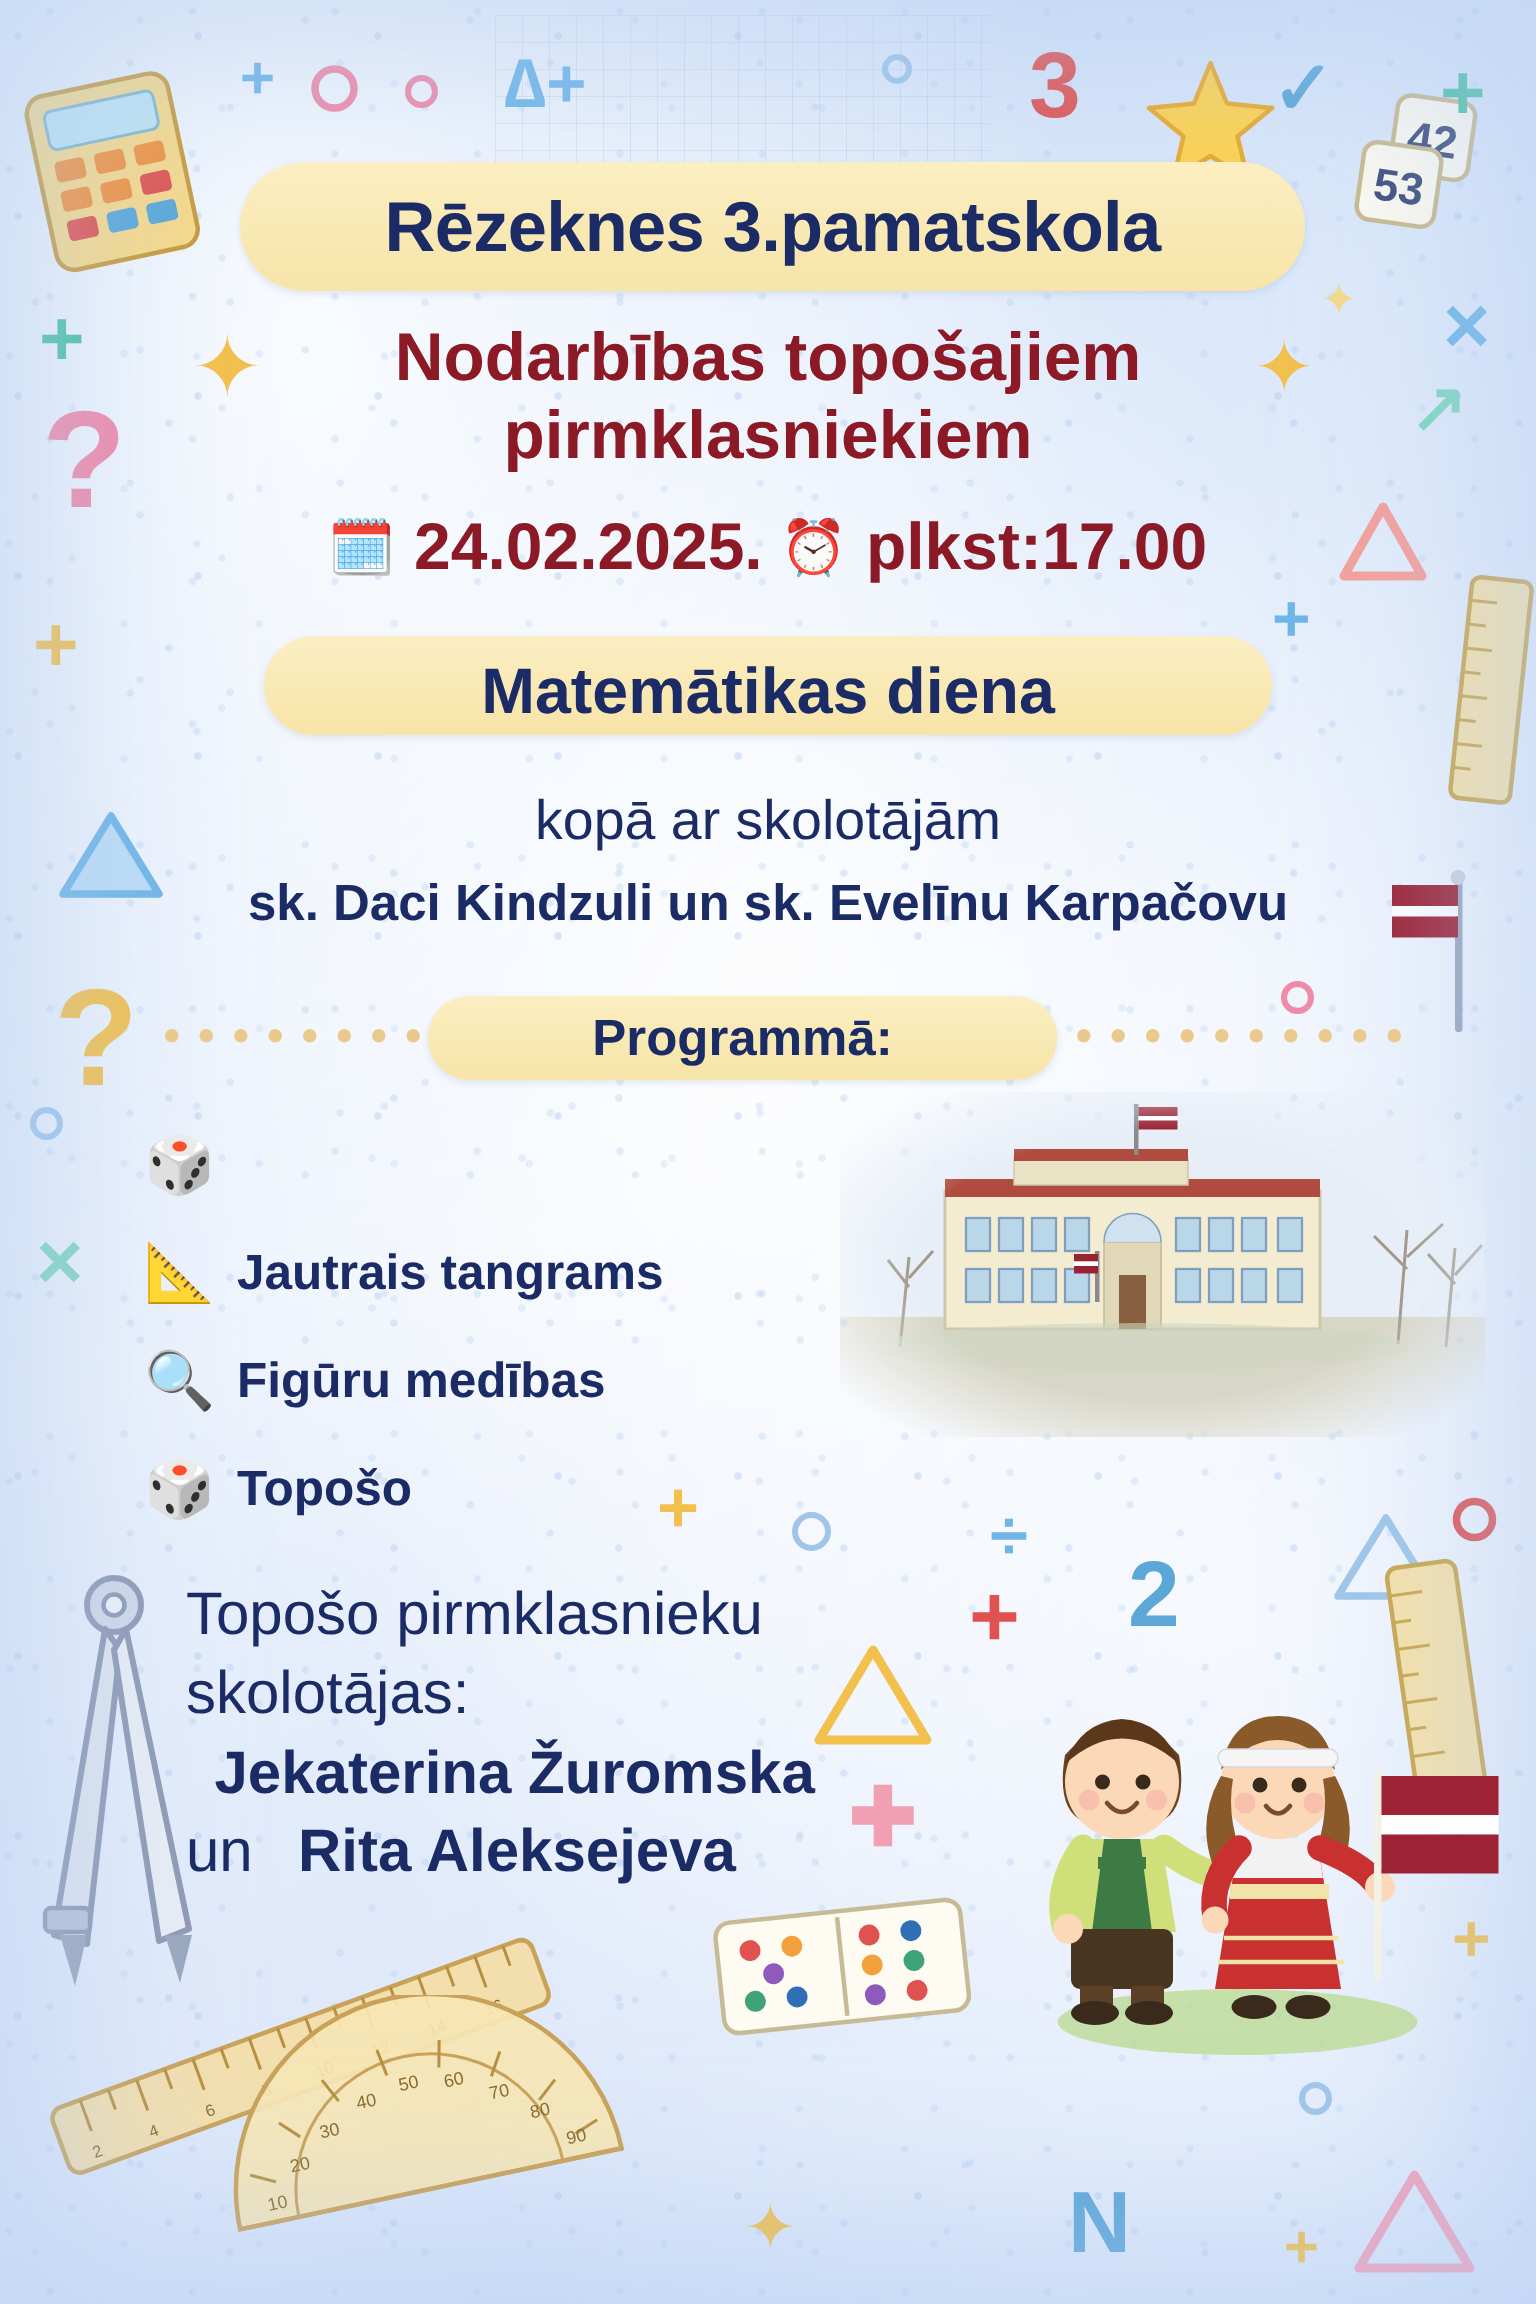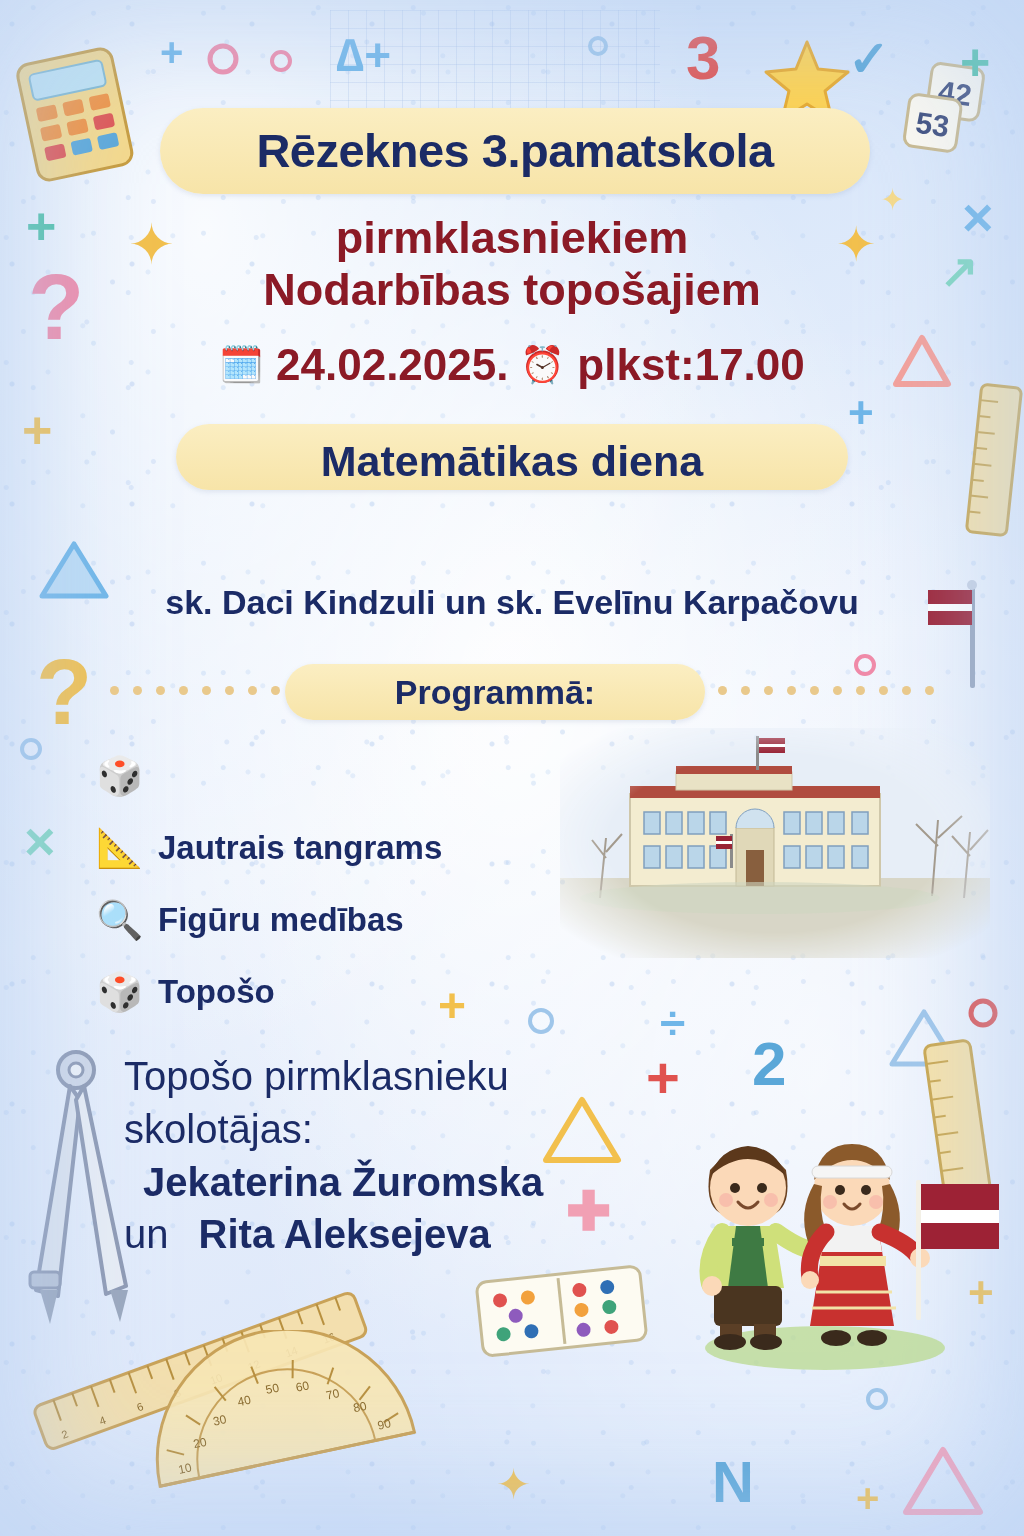--- a/index.html
+++ b/index.html
@@ -547,33 +547,34 @@
     </svg>
   </div>
 
   <div class="edge-vignette"></div>
 
   <div class="content">
 
     <div class="pill" id="title-pill">Rēzeknes 3.pamatskola</div>
 
     <div id="subtitle">
+      <div>Nodarbības topošajiem</div>
       <div>pirmklasniekiem</div>
-      <div>Nodarbības topošajiem</div>
     </div>
 
     <div id="datetime-row">
       <span class="emoji">🗓️</span>
       <span>24.02.2025.</span>
       <span class="emoji">⏰</span>
       <span>plkst:17.00</span>
     </div>
 
     <div class="pill" id="day-pill">Matemātikas diena</div>
 
+    <div id="with-teachers">kopā ar skolotājām</div>
     <div id="teacher-names">sk. Daci Kindzuli un sk. Evelīnu Karpačovu</div>
 
     <div class="dots-left">
       <i></i>
         <i></i>
         <i></i>
         <i></i>
         <i></i>
         <i></i>
         <i></i>

